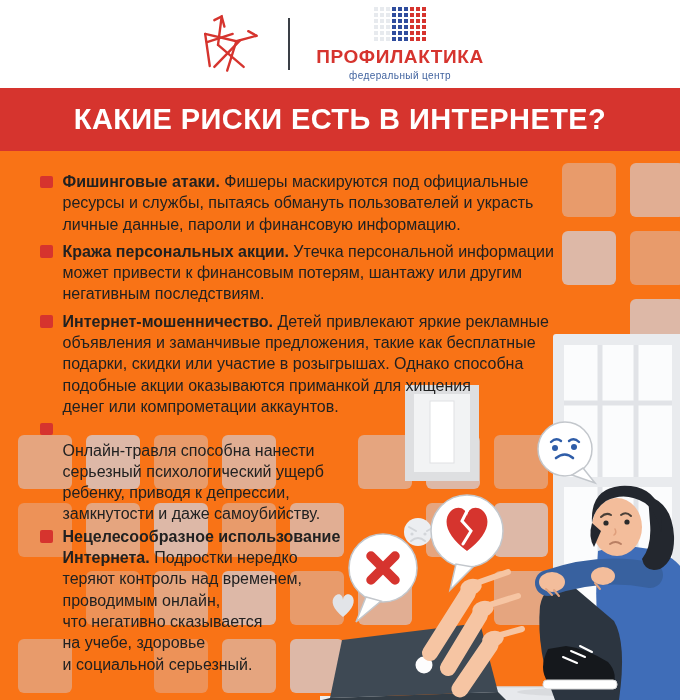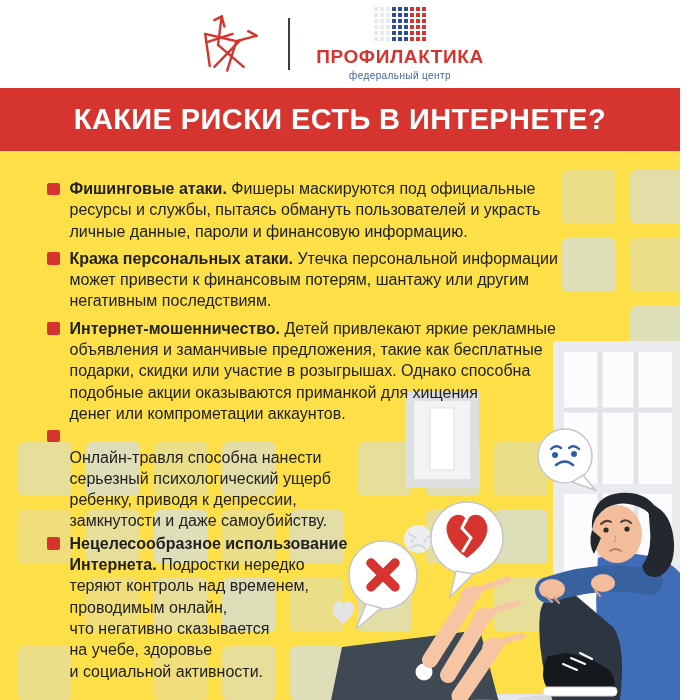--- a/index.html
+++ b/index.html
@@ -1,32 +1,32 @@
 <!DOCTYPE html>
 <html><head>
 <meta charset="utf-8">
 <style>
   html,body{margin:0;padding:0;}
-  .page{width:680px;height:700px;position:relative;overflow:hidden;background:#fde047;
+  .page{width:680px;height:700px;position:relative;overflow:hidden;background:#f97316;
         font-family:"Liberation Sans",sans-serif;}
   
   .hdr{height:88px;background:#ffffff;display:flex;align-items:center;justify-content:center;gap:26px;}
   .hdr-divider{width:2px;height:52px;background:#3a3f46;}
   .brand{display:flex;flex-direction:column;align-items:center;}
   .mosaic{display:grid;grid-template-columns:repeat(9,4.5px);gap:1.5px;margin-bottom:5px;}
   .mosaic div{width:4.5px;height:4.5px;}
   .brand-name{font-size:19px;font-weight:bold;color:#d6342e;letter-spacing:.6px;}
   .brand-sub{font-size:10px;color:#41639f;letter-spacing:.4px;margin-top:2px;}
   
   .banner{height:63px;background:#d6342e;display:flex;align-items:center;justify-content:center;}
   .banner h1{margin:8px;color:#ffffff;font-size:29px;font-weight:bold;letter-spacing:.4px;}
   
   main{position:relative;height:549px;}
   .illu{position:absolute;left:0;top:0;z-index:1;}
-  .risks{position:relative;z-index:2;margin:7px;padding:20px 12px 0 40px;list-style:none;}
+  .risks{position:relative;z-index:2;margin:0;padding:20px 12px 0 40px;list-style:none;}
   .risk{display:flex;margin:0 0 6px 0;}
   .risk.tight{margin-bottom:1px;}
   .bullet{width:12.5px;height:12.5px;background:#d6342e;border-radius:2px;margin:4.5px 10px 0 0;flex-shrink:0;}
   .risk p{margin:0;font-size:16px;line-height:21.3px;color:#212121;white-space:pre-line;max-width:640px;}
   .risk b{font-weight:bold;}
 </style>
 </head>
 <body>
 
 <div class="page">
@@ -256,21 +256,21 @@
 
     <ul class="risks">
         <li class="risk">
           <span class="bullet"></span>
           <p><b>Фишинговые атаки.</b><span> Фишеры маскируются под официальные
 ресурсы и службы, пытаясь обмануть пользователей и украсть
 личные данные, пароли и финансовую информацию.</span></p>
         </li>
         <li class="risk">
           <span class="bullet"></span>
-          <p><b>Кража персональных атаки.</b><span> Утечка персональной информации
+          <p><b>Кража персональных акции.</b><span> Утечка персональной информации
 может привести к финансовым потерям, шантажу или другим
 негативным последствиям.</span></p>
         </li>
         <li class="risk tight">
           <span class="bullet"></span>
           <p><b>Интернет-мошенничество.</b><span> Детей привлекают яркие рекламные
 объявления и заманчивые предложения, такие как бесплатные
 подарки, скидки или участие в розыгрышах. Однако способна
 подобные акции оказываются приманкой для хищения
 денег или компрометации аккаунтов.</span></p>
@@ -284,17 +284,17 @@
 замкнутости и даже самоубийству.</span></p>
         </li>
         <li class="risk tight">
           <span class="bullet"></span>
           <p><b>Нецелесообразное использование
 Интернета.</b><span> Подростки нередко
 теряют контроль над временем,
 проводимым онлайн,
 что негативно сказывается
 на учебе, здоровье
-и социальной активности.</span></p>
+и социальной серьезный.</span></p>
         </li>
       </ul>
   </main>
 </div>
 
 </body></html>

